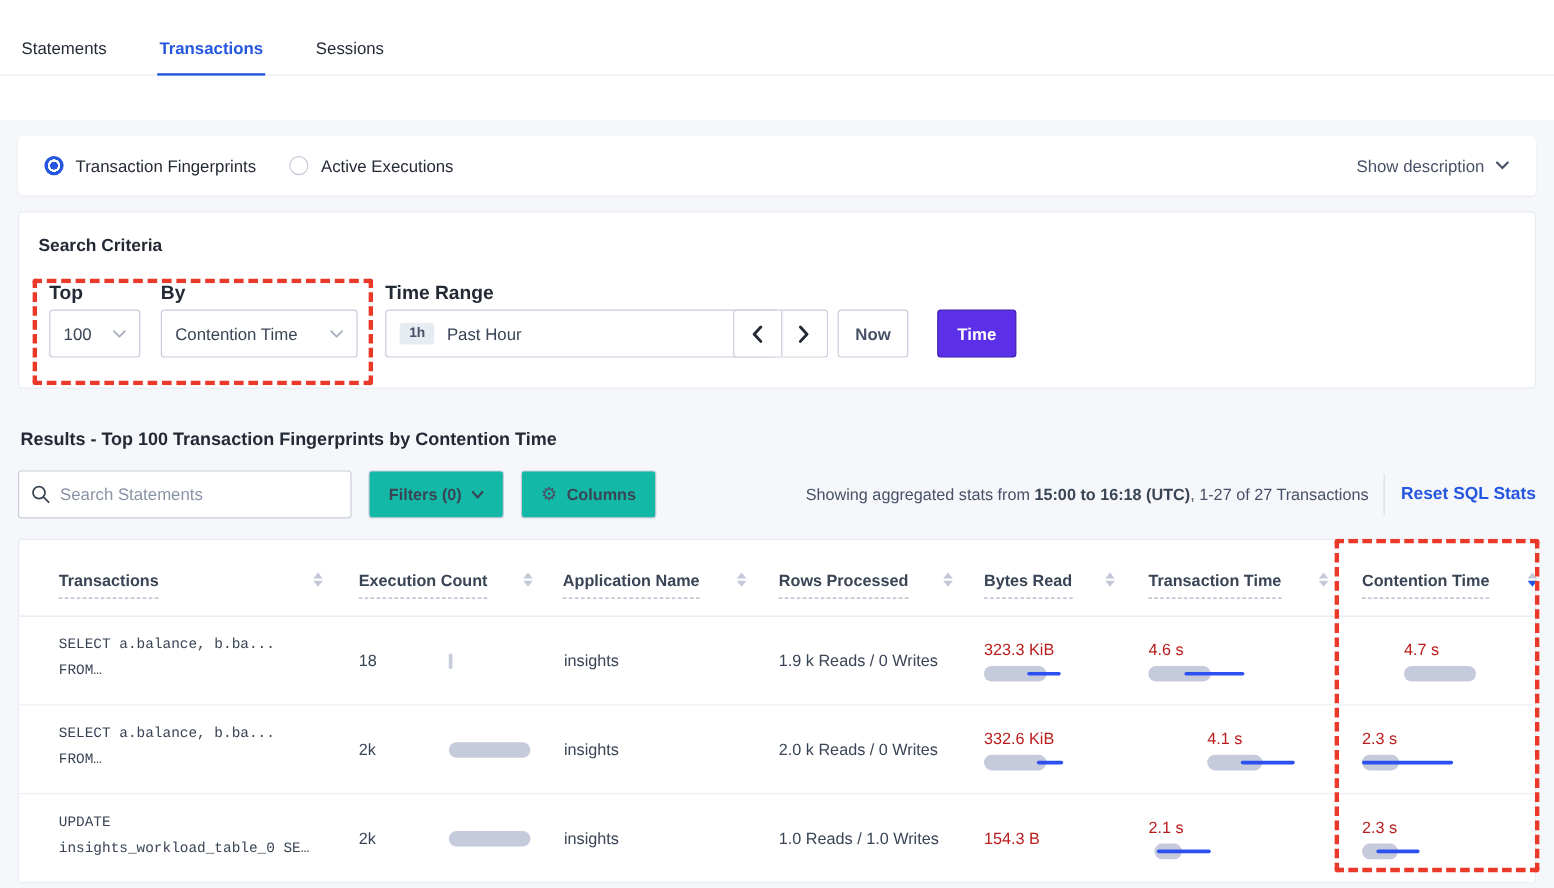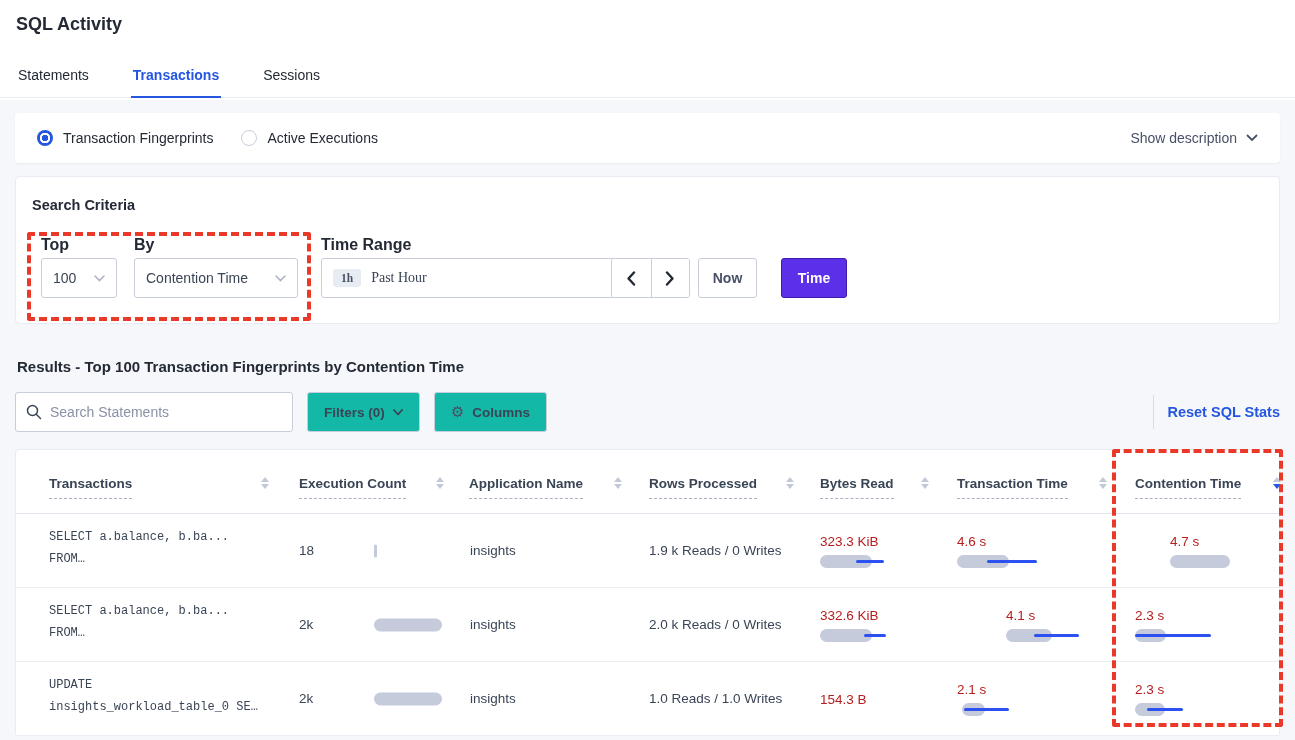--- a/index.html
+++ b/index.html
@@ -74,23 +74,20 @@
   .bar-blue { position:absolute; top:5px; height:3px; border-radius:2px; background:#2c51f0; }
   .exec-bar-wrap { position:absolute; left:358px; top:50%; transform:translateY(-50%); }
   .exec-bar-wrap .bar { margin-top:0; width:70px; }
   .annot-contention { position:absolute; left:1096px; top:-1px; width:171px; height:278px; }
 </style>
 </head>
 <body>
 
 <div class="page">
 
-  <div class="top-header">
-    <div class="page-title">SQL Activity</div>
-  </div>
   <div class="tabs">
     <div class="tab">Statements</div>
     <div class="tab active">Transactions</div>
     <div class="tab">Sessions</div>
   </div>
 
   <div class="body">
 
     <div class="card radio-card">
       <div class="radio-opt">
@@ -124,21 +121,21 @@
 
       <div class="field-label" style="left:118px;">By</div>
       <div class="ctl select" style="left:118px; width:164px;">
         <span>Contention Time</span>
         <svg width="11" height="7" viewBox="0 0 11 7">
             <path d="M1 1 L5.5 5.5 L10 1" stroke="#aeb4c4" stroke-width="1.6" fill="none" stroke-linecap="round"></path>
           </svg>
       </div>
 
       <div class="field-label" style="left:305px;">Time Range</div>
-      <div class="ctl select" style="left:305px; width:327px;font-family:Liberation Serif, serif;">
+      <div class="ctl select" style="left:305px; width:327px;">
         <span class="time-left">
           <span class="time-badge">1h</span>
           <span>Past Hour</span>
         </span>
         <svg width="11" height="7" viewBox="0 0 11 7">
             <path d="M1 1 L5.5 5.5 L10 1" stroke="#6d7591" stroke-width="1.6" fill="none" stroke-linecap="round"></path>
           </svg>
       </div>
 
       <div class="ctl arrow-group" style="left:595px; width:79px;">
@@ -172,20 +169,21 @@
         <span>Filters (0)</span>
         <svg width="10" height="7" viewBox="0 0 10 7">
             <path d="M1 1 L5 5.5 L9 1" stroke="#394455" stroke-width="1.8" fill="none" stroke-linecap="round"></path>
           </svg>
       </button>
       <button class="tb-btn">
         <span class="gear-glyph">⚙</span>
         <span>Columns</span>
       </button>
       <div class="toolbar-right">
+        <span class="stats-text"><span>Showing aggregated stats from </span><b>15:00 to 16:18 (UTC)</b><span>, 1-27 of 27 Transactions</span></span>
         <span class="v-divider"></span>
         <a class="reset-link">Reset SQL Stats</a>
       </div>
     </div>
 
     <div class="card table-card">
       <div class="thead">
         <span class="th" style="left:33px;">Transactions</span>
         <span class="th" style="left:283px;">Execution Count</span>
         <span class="th" style="left:453px;">Application Name</span>

